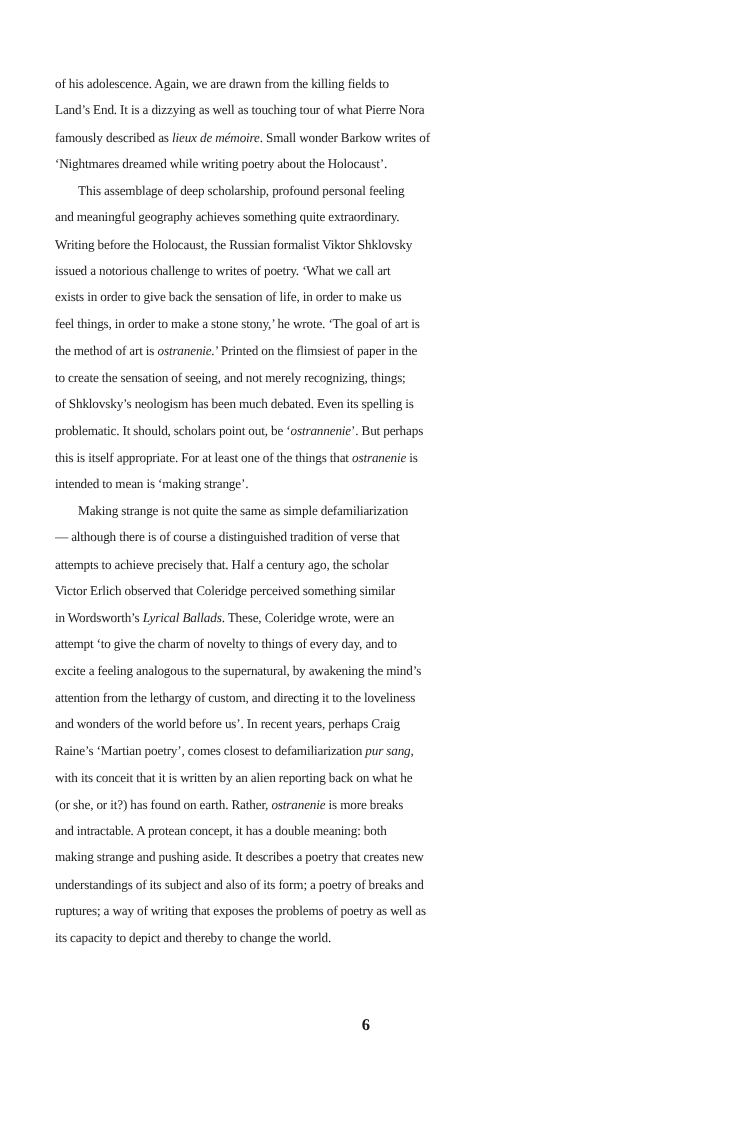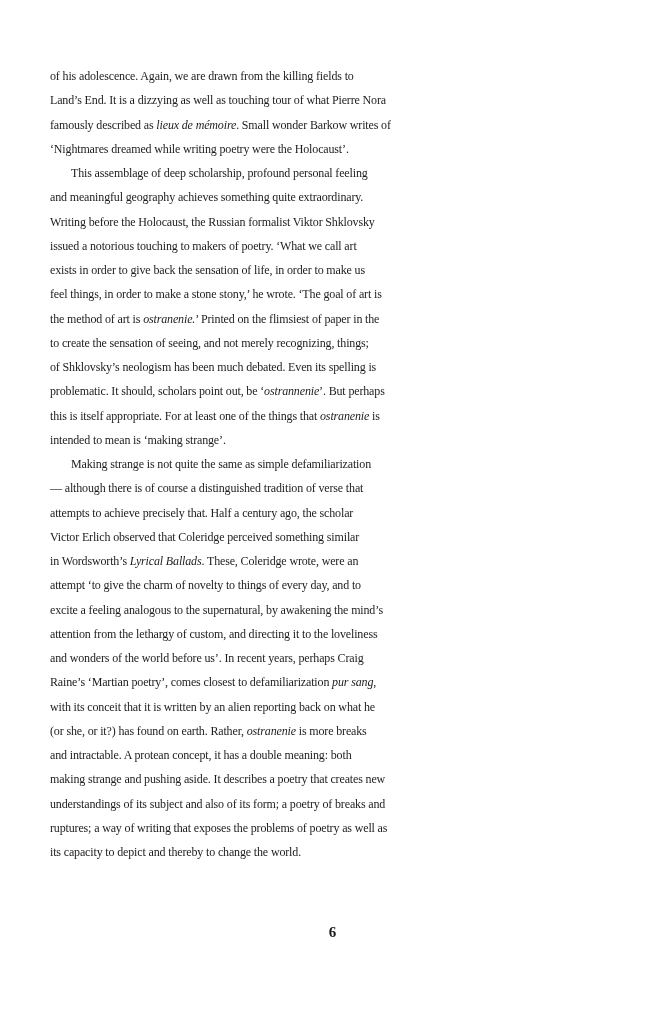--- a/index.html
+++ b/index.html
@@ -48,27 +48,27 @@
     }
   </style>
 </head>
 <body>
 
 <div class="page" id="page-body">
     <div>
       <span class="line"><span>of his adolescence. Again, we are drawn from the killing fields to</span></span>
       <span class="line"><span>Land’s End. It is a dizzying as well as touching tour of what Pierre Nora</span></span>
       <span class="line"><span>famously described as </span><em>lieux de mémoire</em><span>. Small wonder Barkow writes of</span></span>
-      <span class="line"><span>‘Nightmares dreamed while writing poetry were the Holocaust’.</span></span>
+      <span class="line"><span>‘Nightmares dreamed while writing poetry about the Holocaust’.</span></span>
     </div>
     <div>
       <span class="line indent"><span>This assemblage of deep scholarship, profound personal feeling</span></span>
       <span class="line"><span>and meaningful geography achieves something quite extraordinary.</span></span>
       <span class="line"><span>Writing before the Holocaust, the Russian formalist Viktor Shklovsky</span></span>
-      <span class="line"><span>issued a notorious touching to makers of poetry. ‘What we call art</span></span>
+      <span class="line"><span>issued a notorious challenge to writes of poetry. ‘What we call art</span></span>
       <span class="line"><span>exists in order to give back the sensation of life, in order to make us</span></span>
       <span class="line"><span>feel things, in order to make a stone stony,’ he wrote. ‘The goal of art is</span></span>
       <span class="line"><span>the method of art is </span><em>ostranenie.</em><span>’ Printed on the flimsiest of paper in the</span></span>
       <span class="line"><span>to create the sensation of seeing, and not merely recognizing, things;</span></span>
       <span class="line"><span>of Shklovsky’s neologism has been much debated. Even its spelling is</span></span>
       <span class="line"><span>problematic. It should, scholars point out, be ‘</span><em>ostrannenie</em><span>’. But perhaps</span></span>
       <span class="line"><span>this is itself appropriate. For at least one of the things that </span><em>ostranenie</em><span> is</span></span>
       <span class="line"><span>intended to mean is ‘making strange’.</span></span>
     </div>
     <div>

